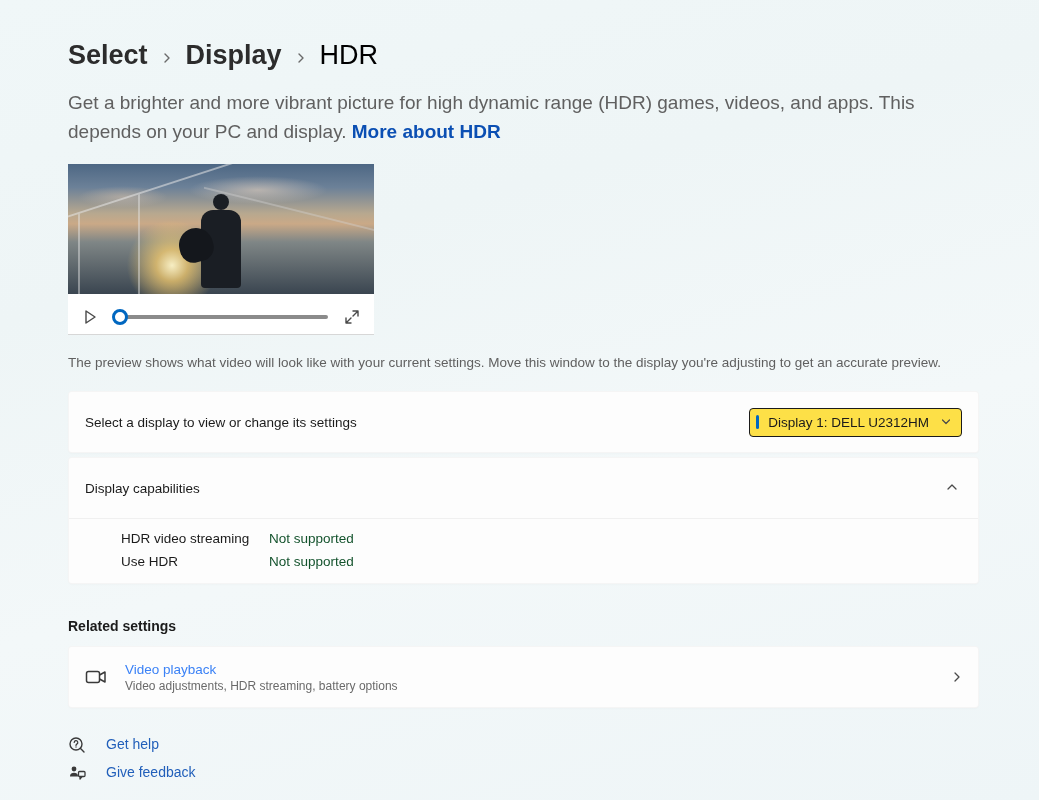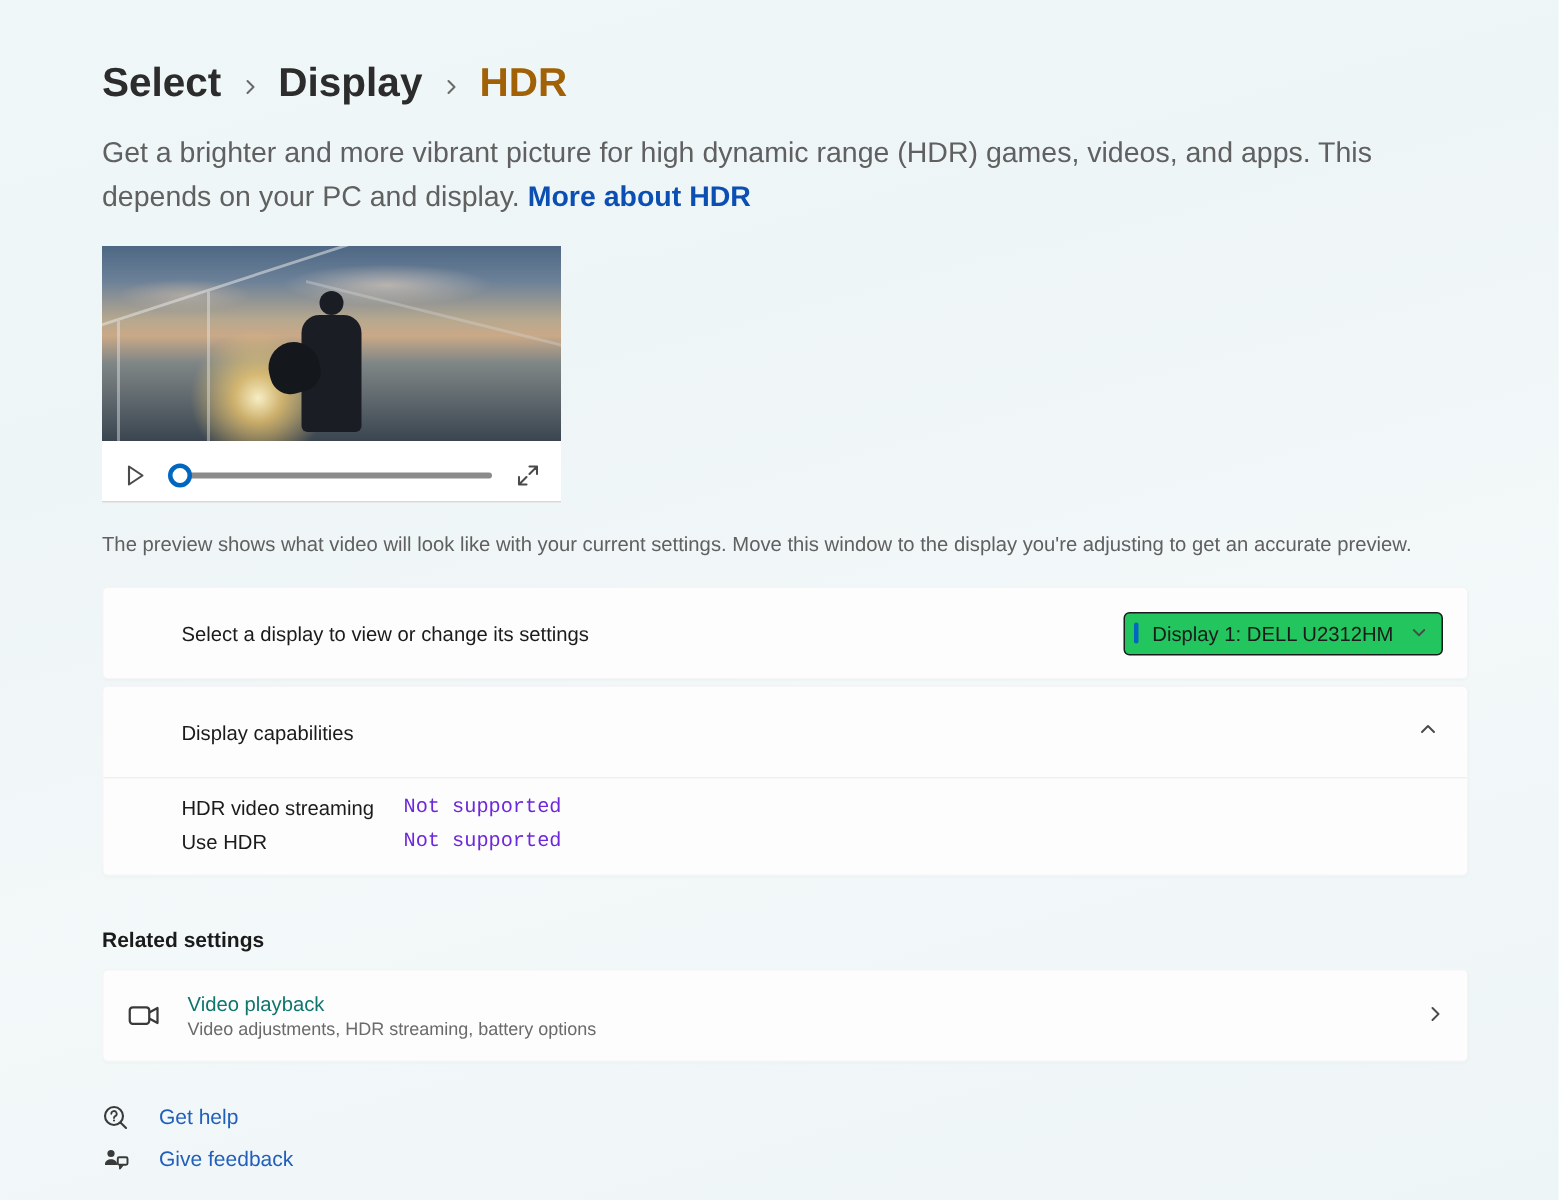--- a/index.html
+++ b/index.html
@@ -18,21 +18,21 @@
     display: flex;
     align-items: center;
     gap: 14px;
     font-size: 27px;
     font-weight: 600;
     color: #2c2c2c;
     margin-bottom: 18px;
   }
   .breadcrumb .bc-link { cursor: pointer; font-weight: 600; }
   .breadcrumb .bc-sep { font-size: 18px; color: #6a6a6a; position: relative; top: 2px;}
-  .breadcrumb .bc-current { font-weight: 700; color: #a16207;}
+  .breadcrumb .bc-current { font-weight: 400; color: #000000;}
   .description {
     font-size: 19px;
     color: #606060;
     margin-bottom: 18px;
     line-height: 1.5;
   }
   .description .link {
     color: #0b4fb3;
     font-weight: 600;
     cursor: pointer;
@@ -122,31 +122,30 @@
     background:#fdfdfd;
     border:1px solid rgba(0,0,0,0.03);
     border-radius:4px;
     box-shadow: 0 1px 2px rgba(0,0,0,0.02);
     margin-bottom:4px;
   }
   .card-row {
     display:flex; align-items:center; justify-content:space-between;
     padding:14px 16px;
     min-height:60px;
-    margin-left:36px;
   }
   .card-row .label { font-size:13.5px; color:#1b1b1b; }
   .select-box {
     border:1.5px solid #1b1b1b;
     border-radius:4px;
     padding:6px 32px 6px 10px;
     font-size:13.5px;
     position:relative;
     cursor:pointer;
-    background:#22c55e;
+    background:#fde047;
     min-width:190px;
   }
   .select-box::before {
     content:"";
     position:absolute; left:6px; top:6.5px; bottom:6.5px; width:3px;
     background:#0067c0; border-radius:2px;
   }
   .select-box .sel-text { padding-left:8px; }
   .select-caret {
     position:absolute; right:10px; top:50%; transform:translateY(-50%);
@@ -156,33 +155,33 @@
   .expander-head .chev { color:#4a4a4a; cursor:pointer; padding:4px;}
   .caps-body {
     border-top:1px solid rgba(0,0,0,0.05);
     padding: 12px 16px 14px 52px;
     display:grid;
     grid-template-columns: 148px auto;
     row-gap: 8px;
     font-size:13.5px;
   }
   .caps-body .k { color:#1b1b1b; }
-  .caps-body .v { color:#6d28d9;font-family:Liberation Mono, monospace; }
+  .caps-body .v { color:#14532d; }
   .section-title {
     font-size:14px; font-weight:600; color:#1b1b1b;
     margin-top:34px; margin-bottom:12px;
   }
   .related-card {
     display:flex; align-items:center; gap:18px;
     padding:12px 16px;
     cursor:pointer;
     min-height:60px;
   }
   .related-icon { width:22px; color:#3a3a3a; display:flex;}
-  .related-text .t1 { font-size:13.5px; color:#0f766e; }
+  .related-text .t1 { font-size:13.5px; color:#3b82f6; }
   .related-text .t2 { font-size:12px; color:#6a6a6a; margin-top:2px;}
   .related-chev { margin-left:auto; color:#4a4a4a; }
   .footer-links { margin-top:28px; display:flex; flex-direction:column; gap:10px;}
   .footer-link { display:flex; gap:20px; cursor:pointer;}
   .footer-link .icon { width:18px; color:#3a3a3a; display:flex;}
   .footer-link .txt { font-size:14px; color:#215fba;}
 </style>
 </head>
 <body>
 

